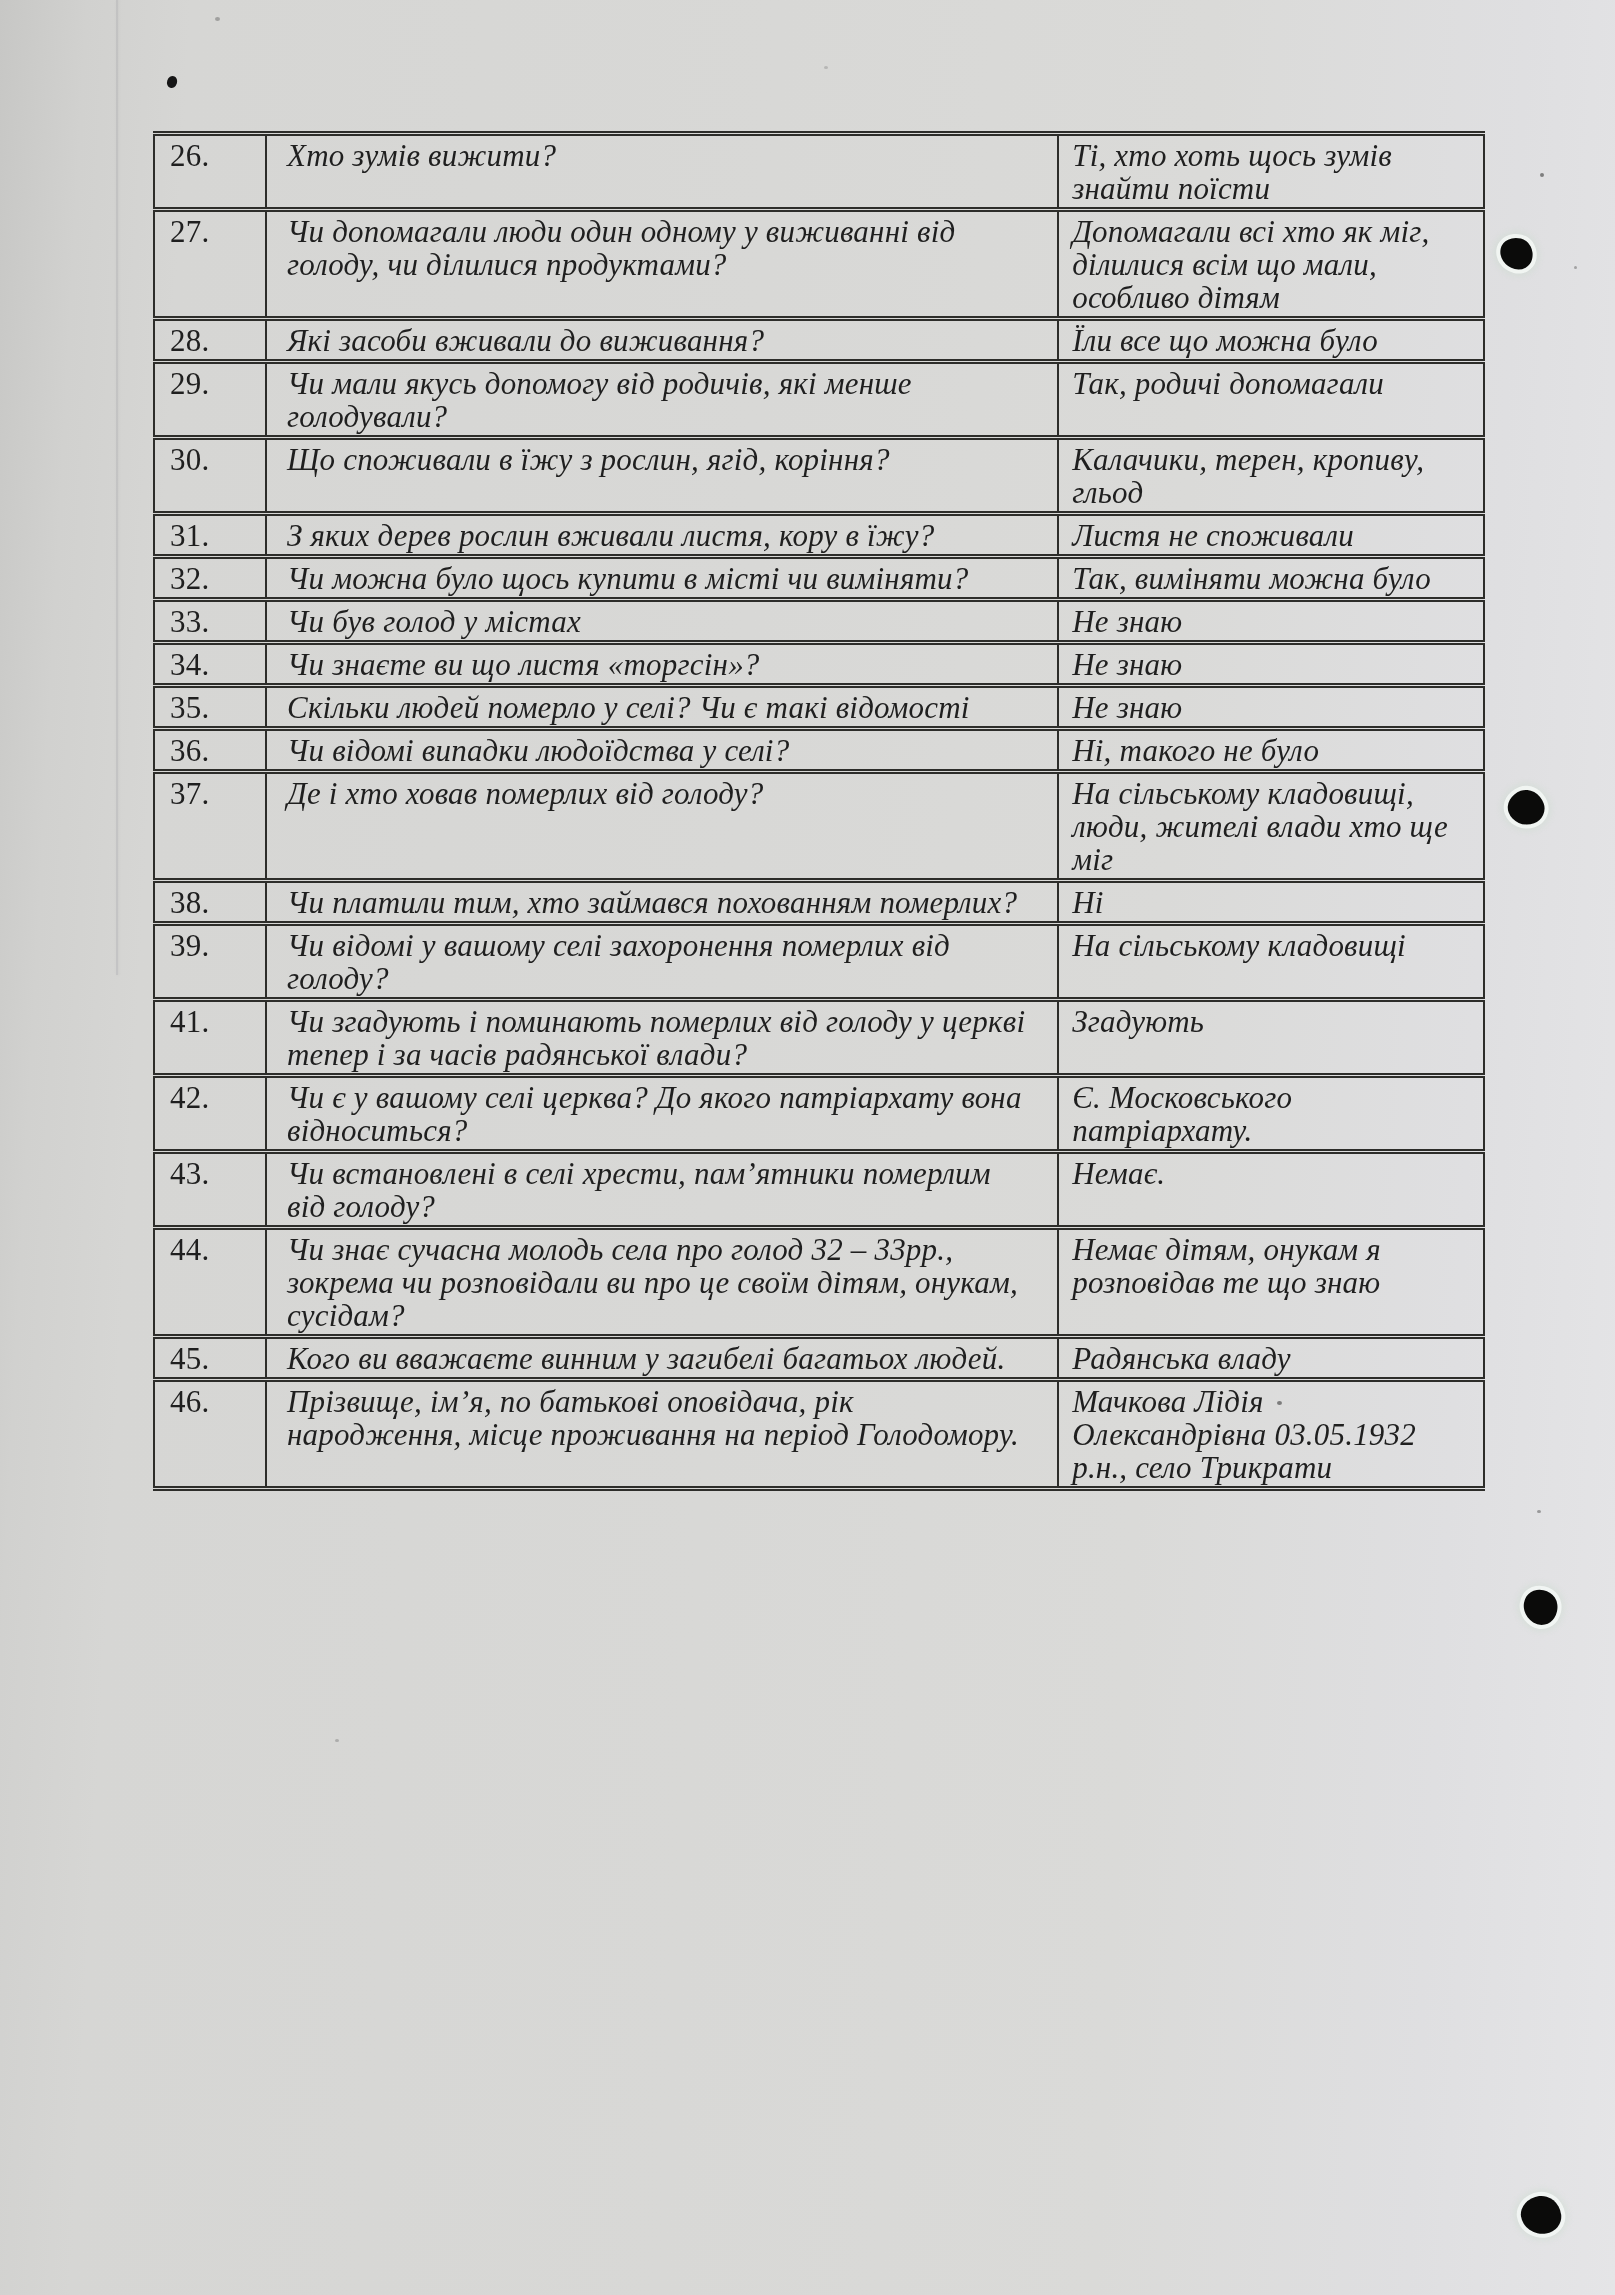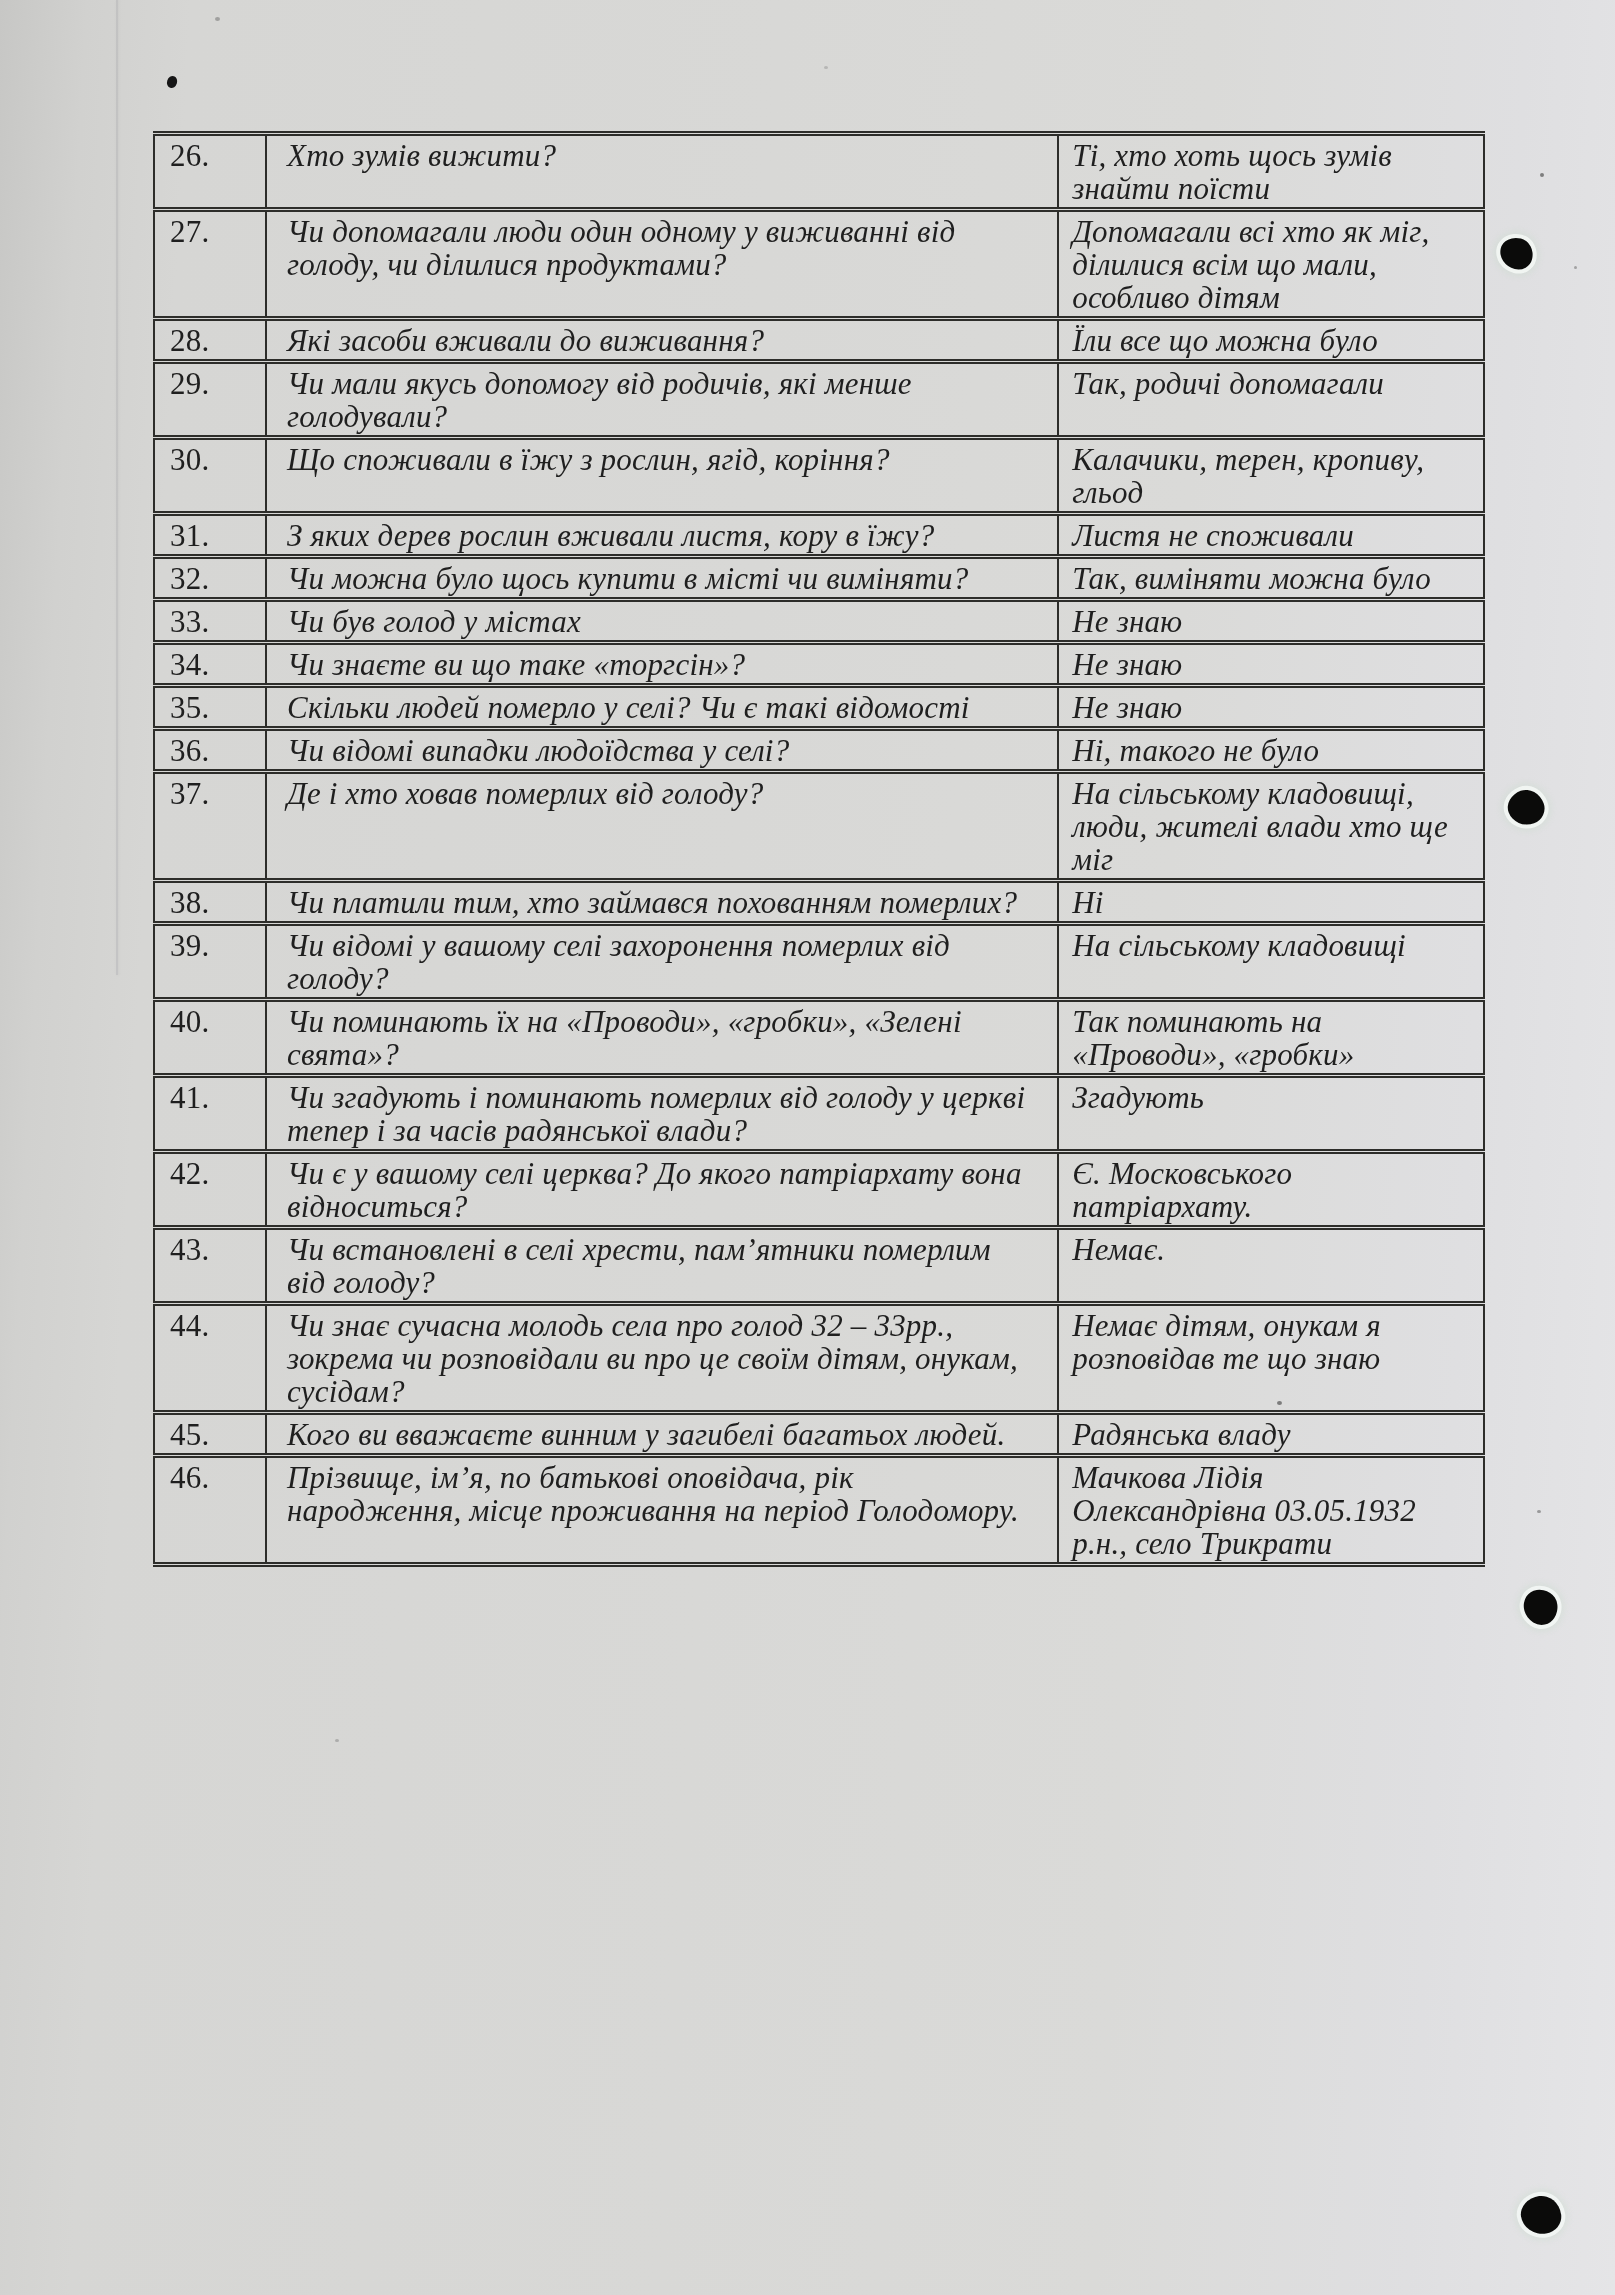--- a/index.html
+++ b/index.html
@@ -141,21 +141,21 @@
     <td class="c-quest">Чи можна було щось купити в місті чи виміняти?</td>
     <td class="c-answ">Так, виміняти можна було</td>
   </tr>
         <tr>
     <td class="c-num">33.</td>
     <td class="c-quest">Чи був голод у містах</td>
     <td class="c-answ">Не знаю</td>
   </tr>
         <tr>
     <td class="c-num">34.</td>
-    <td class="c-quest">Чи знаєте ви що таке «торгсін»?</td>
+    <td class="c-quest">Чи знаєте ви що листя «торгсін»?</td>
     <td class="c-answ">Не знаю</td>
   </tr>
         <tr>
     <td class="c-num">35.</td>
     <td class="c-quest">Скільки людей померло у селі? Чи є такі відомості</td>
     <td class="c-answ">Не знаю</td>
   </tr>
         <tr>
     <td class="c-num">36.</td>
     <td class="c-quest">Чи відомі випадки людоїдства у селі?</td>
@@ -168,25 +168,20 @@
   </tr>
         <tr>
     <td class="c-num">38.</td>
     <td class="c-quest">Чи платили тим, хто займався похованням померлих?</td>
     <td class="c-answ">Ні</td>
   </tr>
         <tr>
     <td class="c-num">39.</td>
     <td class="c-quest">Чи відомі у вашому селі захоронення померлих від голоду?</td>
     <td class="c-answ">На сільському кладовищі</td>
-  </tr>
-        <tr>
-    <td class="c-num">40.</td>
-    <td class="c-quest">Чи поминають їх на «Проводи», «гробки», «Зелені свята»?</td>
-    <td class="c-answ">Так поминають на «Проводи», «гробки»</td>
   </tr>
         <tr>
     <td class="c-num">41.</td>
     <td class="c-quest">Чи згадують і поминають померлих від голоду у церкві тепер і за часів радянської влади?</td>
     <td class="c-answ">Згадують</td>
   </tr>
         <tr>
     <td class="c-num">42.</td>
     <td class="c-quest">Чи є у вашому селі церква? До якого патріархату вона відноситься?</td>
     <td class="c-answ">Є. Московського патріархату.</td>

